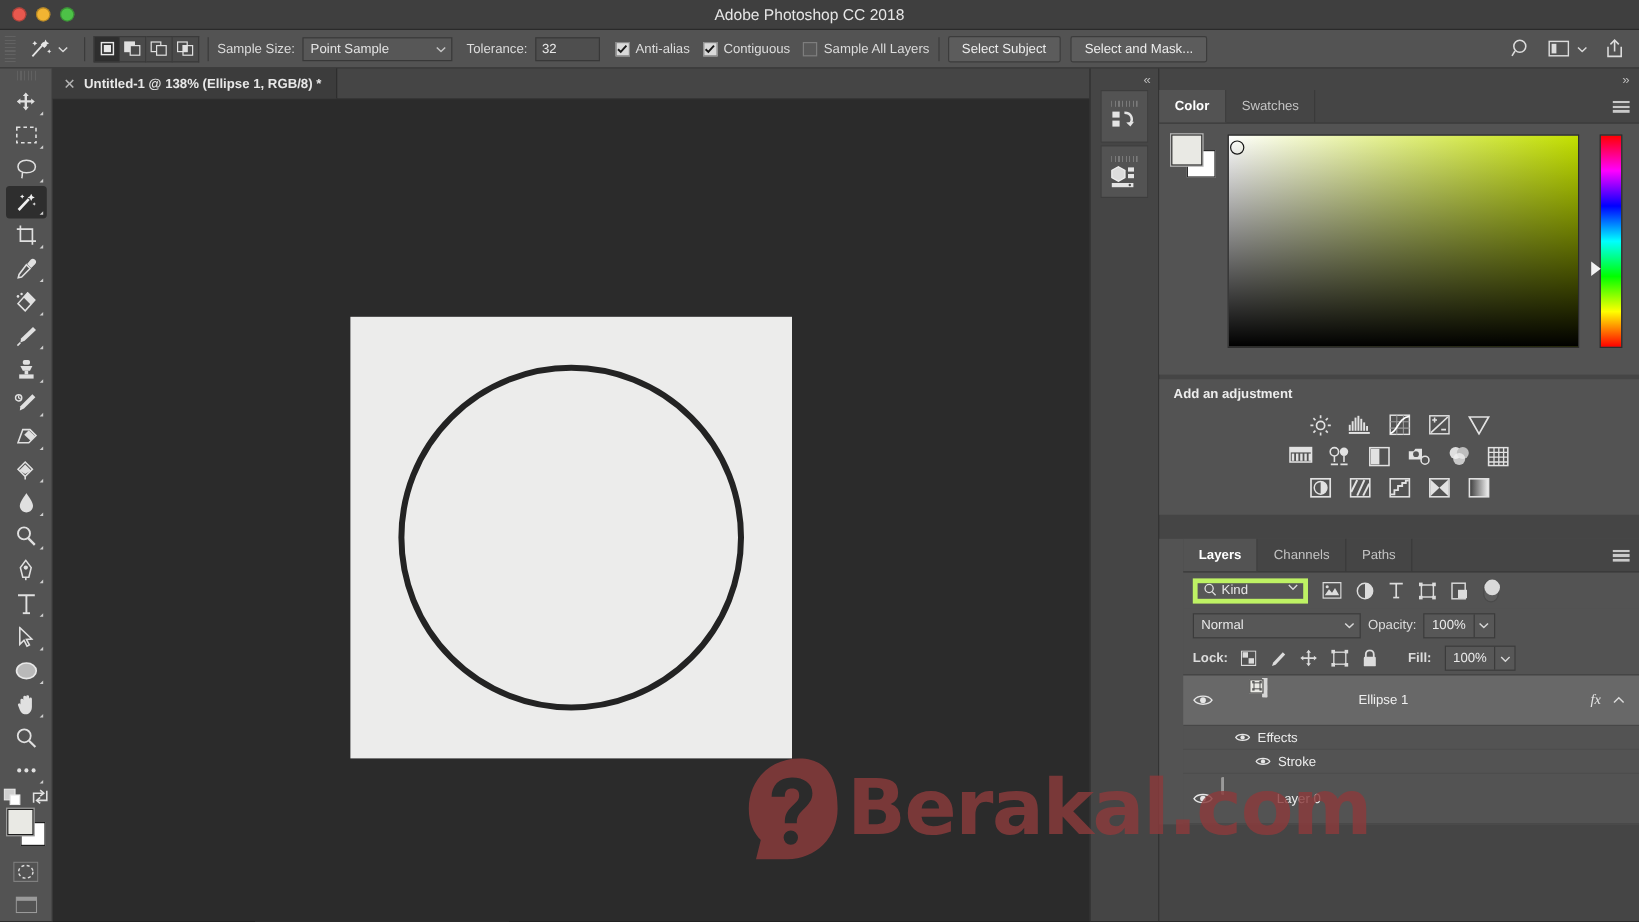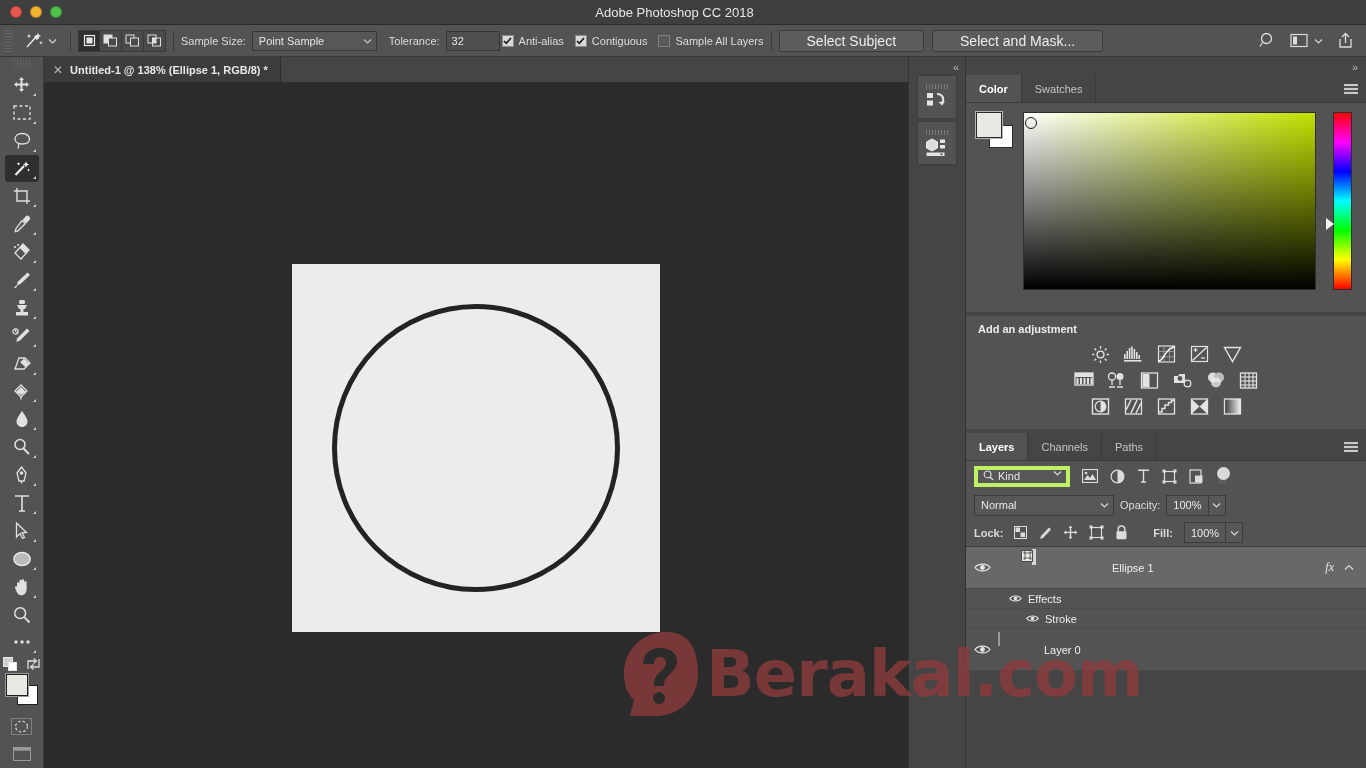--- a/index.html
+++ b/index.html
@@ -67,23 +67,23 @@
     height: 20px; width: 54px; background: #4e4e4e; border: 1px solid #383838;
     color: #e8e8e8; font-size: 11px; display: flex; align-items: center; padding: 0 5px;
   }
   .cb { display: flex; align-items: center; gap: 5px; }
   .box {
     width: 12px; height: 12px; background: #d9d9d9; border: 1px solid #8a8a8a;
     display: flex; align-items: center; justify-content: center; color: #1a1a1a;
   }
   .box.off { background: #595959; border-color: #7d7d7d; }
   .obbtn {
-    height: 22px; padding: 0 27px; background: #5c5c5c;
+    height: 22px; padding: 0 11px; background: #5c5c5c;
     border: 1px solid #3c3c3c; border-radius: 2px;
-    color: #ededed; font-size: 14px; display: flex; align-items: center; text-align: right;
+    color: #ededed; font-size: 11px; display: flex; align-items: center; text-align: right;
   }
   .ob-right { margin-left: auto; display: flex; align-items: center; gap: 14px; padding-right: 12px; }
 
   
   .tabstrip {
     position: absolute; top: 57px; left: 44px; width: 864px; height: 26px;
     background: #454545; border-bottom: 1px solid #2e2e2e;
     display: flex; align-items: stretch;
   }
   .doctab {
@@ -350,21 +350,21 @@
             <path d="M1 1.5 L4.5 5 L8 1.5" stroke="#d8d8d8" stroke-width="1.2" fill="none"></path>
           </svg>
       </span>
     </div>
 
     <span class="lbl" style="margin-left:12px;">Tolerance:</span>
     <div class="numfield" style="margin-left:6px;">
       <span>32</span>
     </div>
 
-    <div class="cb" style="margin-left:2px;">
+    <div class="cb" style="margin-left:13px;">
       <span class="box">
         <svg width="9" height="8" viewBox="0 0 9 8">
             <path d="M1 4 L3.3 6.3 L8 1" stroke="#1a1a1a" stroke-width="1.6" fill="none"></path>
           </svg>
       </span>
       <span class="lbl">Anti-alias</span>
     </div>
 
     <div class="cb" style="margin-left:11px;">
       <span class="box">
@@ -832,21 +832,21 @@
                     <stop offset="1" stop-color="#f2f2f2"></stop>
                   </linearGradient>
                 </defs>
                 <rect x="1.5" y="1" width="16" height="15" fill="url(#gmg)" stroke="#e2e2e2" stroke-width="1.3"></rect>
               </svg>
           </div>
         </div>
       </div>
     </div>
 
-    <div class="panel" style="margin-top:4px;">
+    <div class="panel" style="margin-top:20px;padding-left:20px;">
       <div class="tabrow">
         <div class="ptab active">
             <span>Layers</span>
           </div>
         <div class="ptab">
             <span>Channels</span>
           </div>
         <div class="ptab">
             <span>Paths</span>
           </div>

